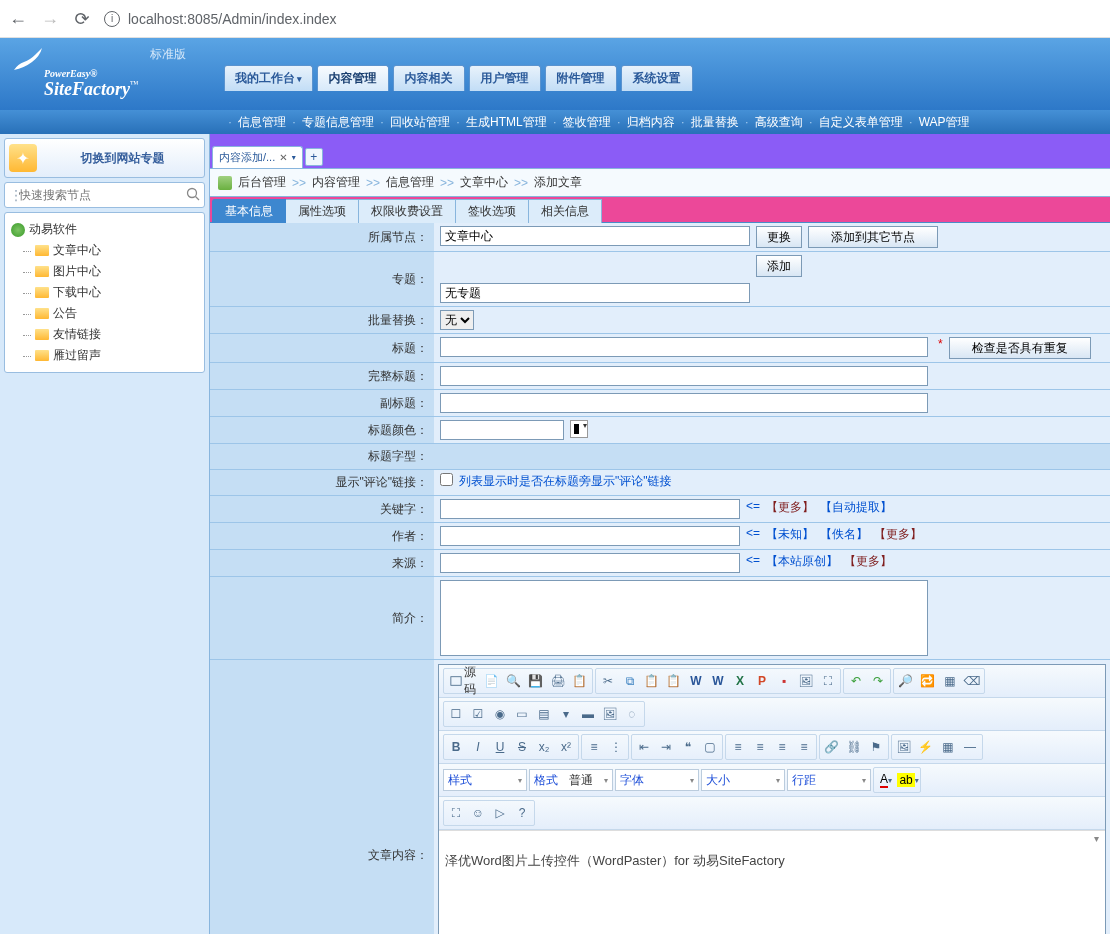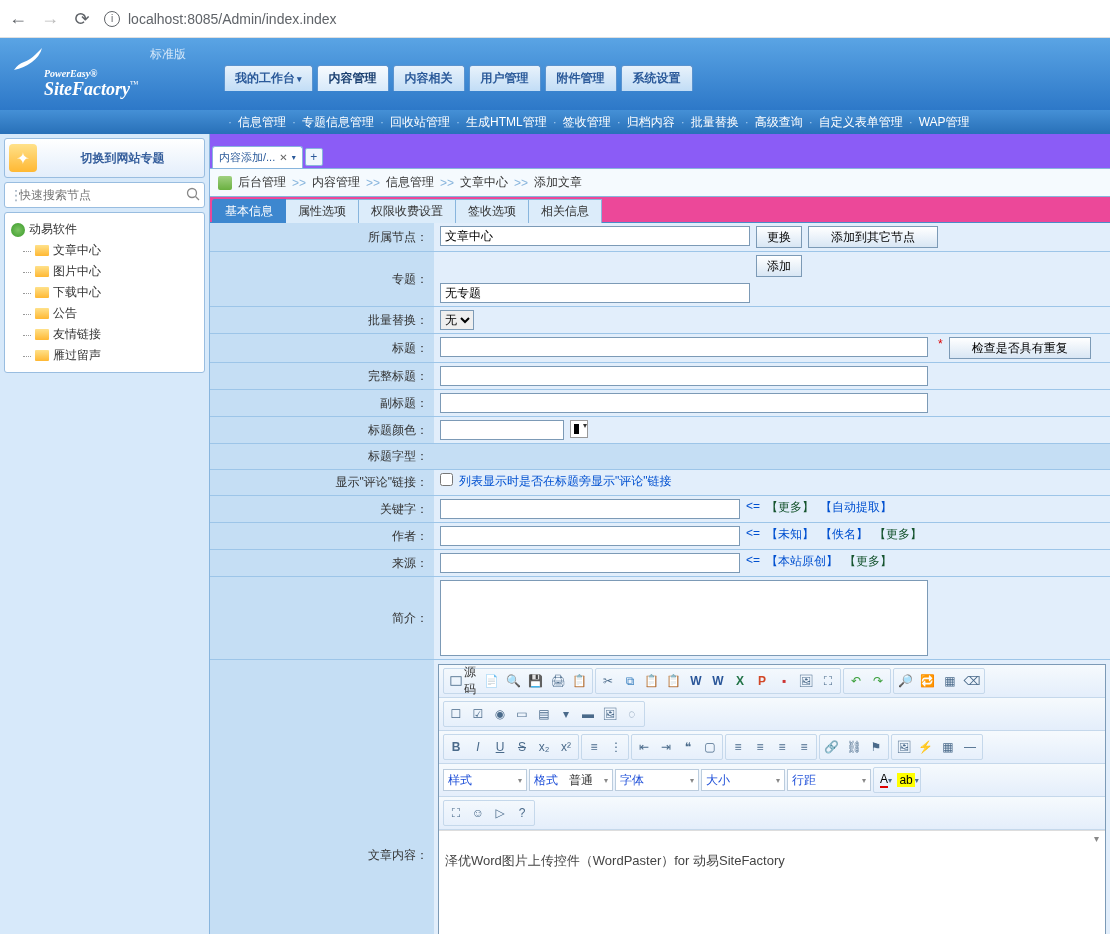--- a/index.html
+++ b/index.html
@@ -75,21 +75,21 @@
 .form-body { flex: 1; overflow-y: auto; background: #c5def4; }
 .form-row { display: flex; border-bottom: 1px solid #9dc5e8; min-height: 26px; }
 .form-label { width: 224px; text-align: right; padding: 2px 6px; background: #c5def4; font-weight: normal; display: flex; align-items: center; justify-content: flex-end; }
 .form-value { flex: 1; padding: 3px 6px; background: #e2eefb; display: flex; align-items: flex-start; gap: 6px; flex-wrap: wrap; }
 input[type=text].f-input { border: 1px solid #7c9ab6; height: 20px; padding: 0 4px; font-size: 12px; }
 .f-btn { border: 1px solid #7c9ab6; background: linear-gradient(#fff, #d8e6f4); height: 22px; padding: 0 10px; cursor: pointer; font-size: 12px; }
 .f-btn.wide { padding: 0 22px; }
 select.f-select { border: 1px solid #7c9ab6; height: 20px; font-size: 12px; }
 .req { color: #d00; margin-left: 4px; }
 .hint-blue { color: #0050d0; }
-.hint-red { color: #14532d; }
+.hint-red { color: #7f1d1d; }
 .hint-link { cursor: pointer; }
 .arrow-left { color: #0050d0; }
 textarea.f-ta { border: 1px solid #7c9ab6; font-size: 12px; padding: 2px; resize: none; }
 .color-swatch { width: 18px; height: 18px; border: 1px solid #999; background: #fff; display: inline-flex; }
 .color-swatch .cs { width: 10px; height: 10px; margin: 3px; background: #000; }
 .color-swatch .dd { font-size: 8px; margin-left: 1px; }
 
 
 .editor-wrap { border: 1px solid #7c9ab6; background: #fff; flex: 1; }
 .ed-row { display: flex; flex-wrap: wrap; align-items: center; gap: 2px; padding: 3px 4px; border-bottom: 1px solid #c5d8eb; background: linear-gradient(#f6fafd, #e4eefb); }

